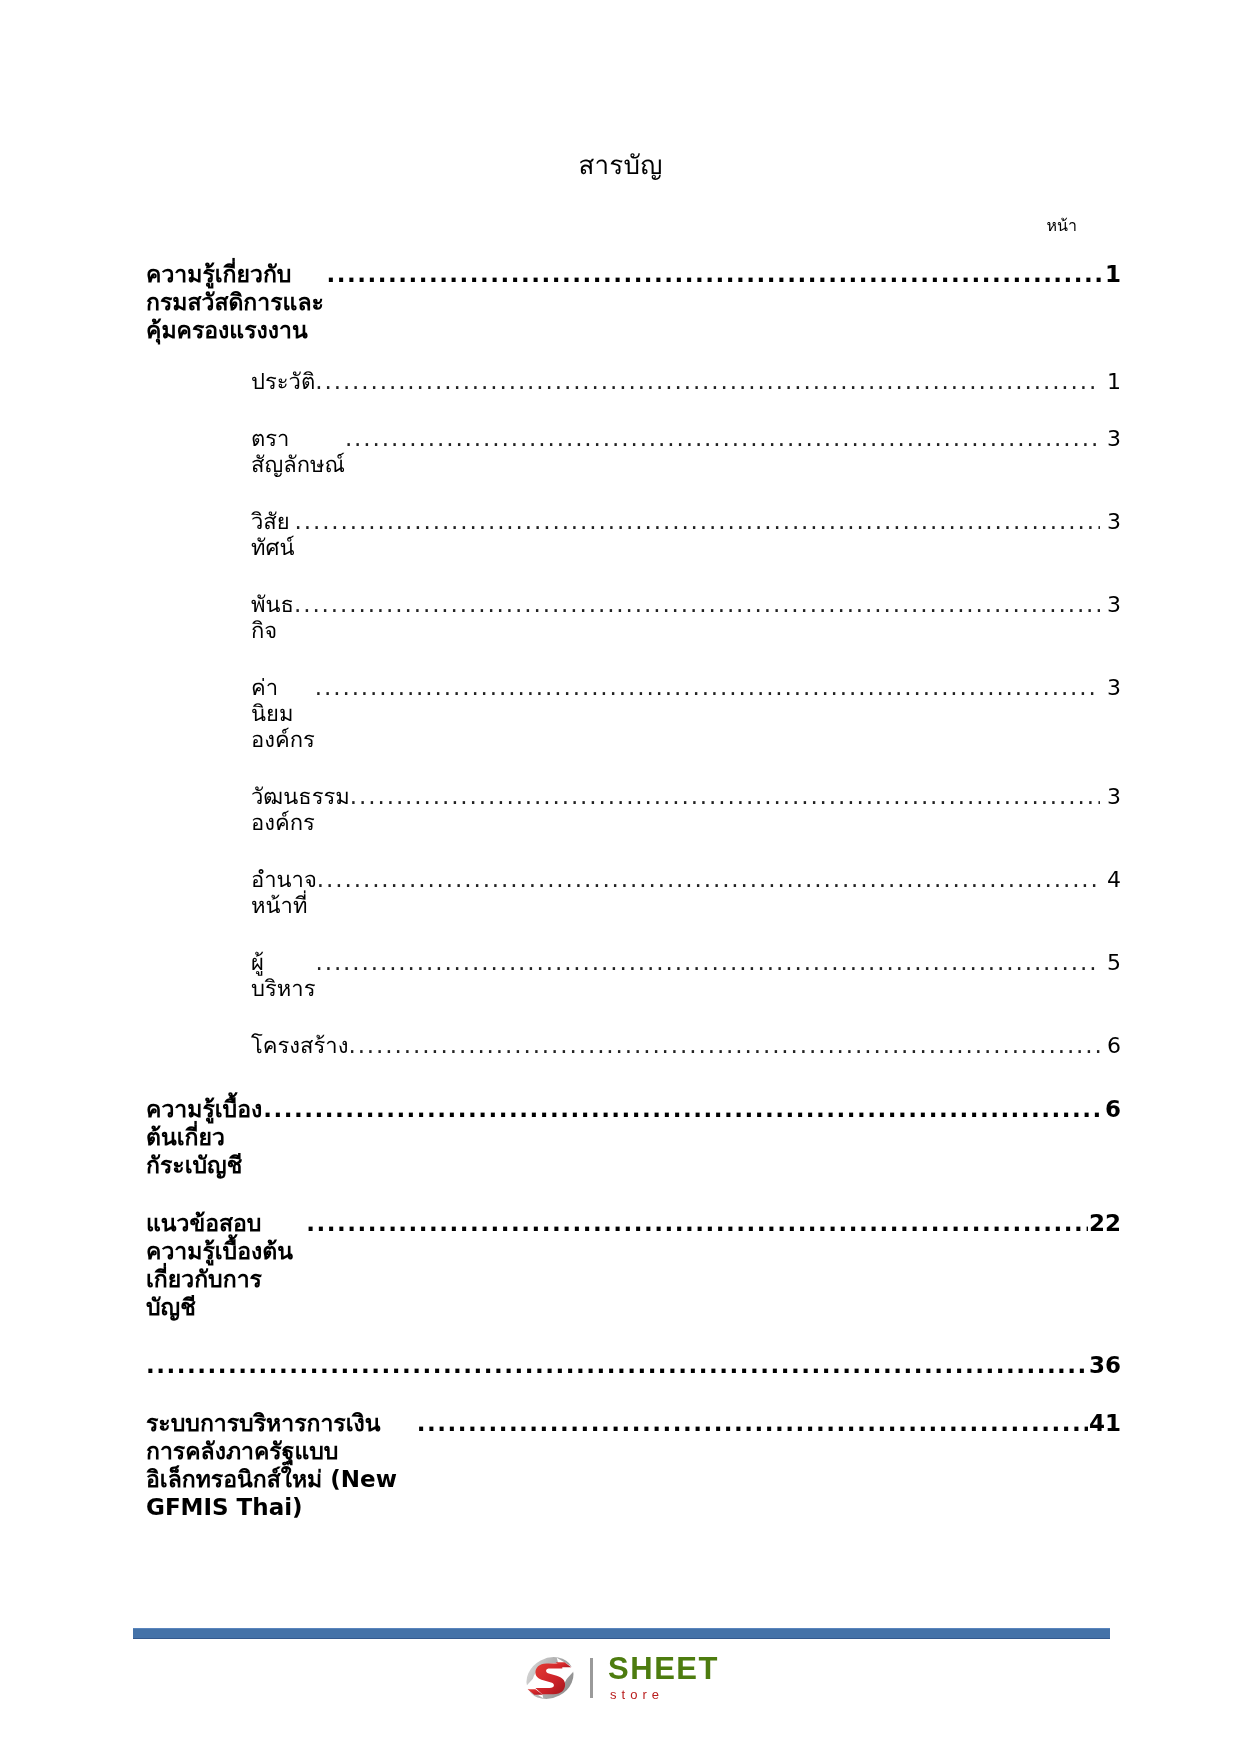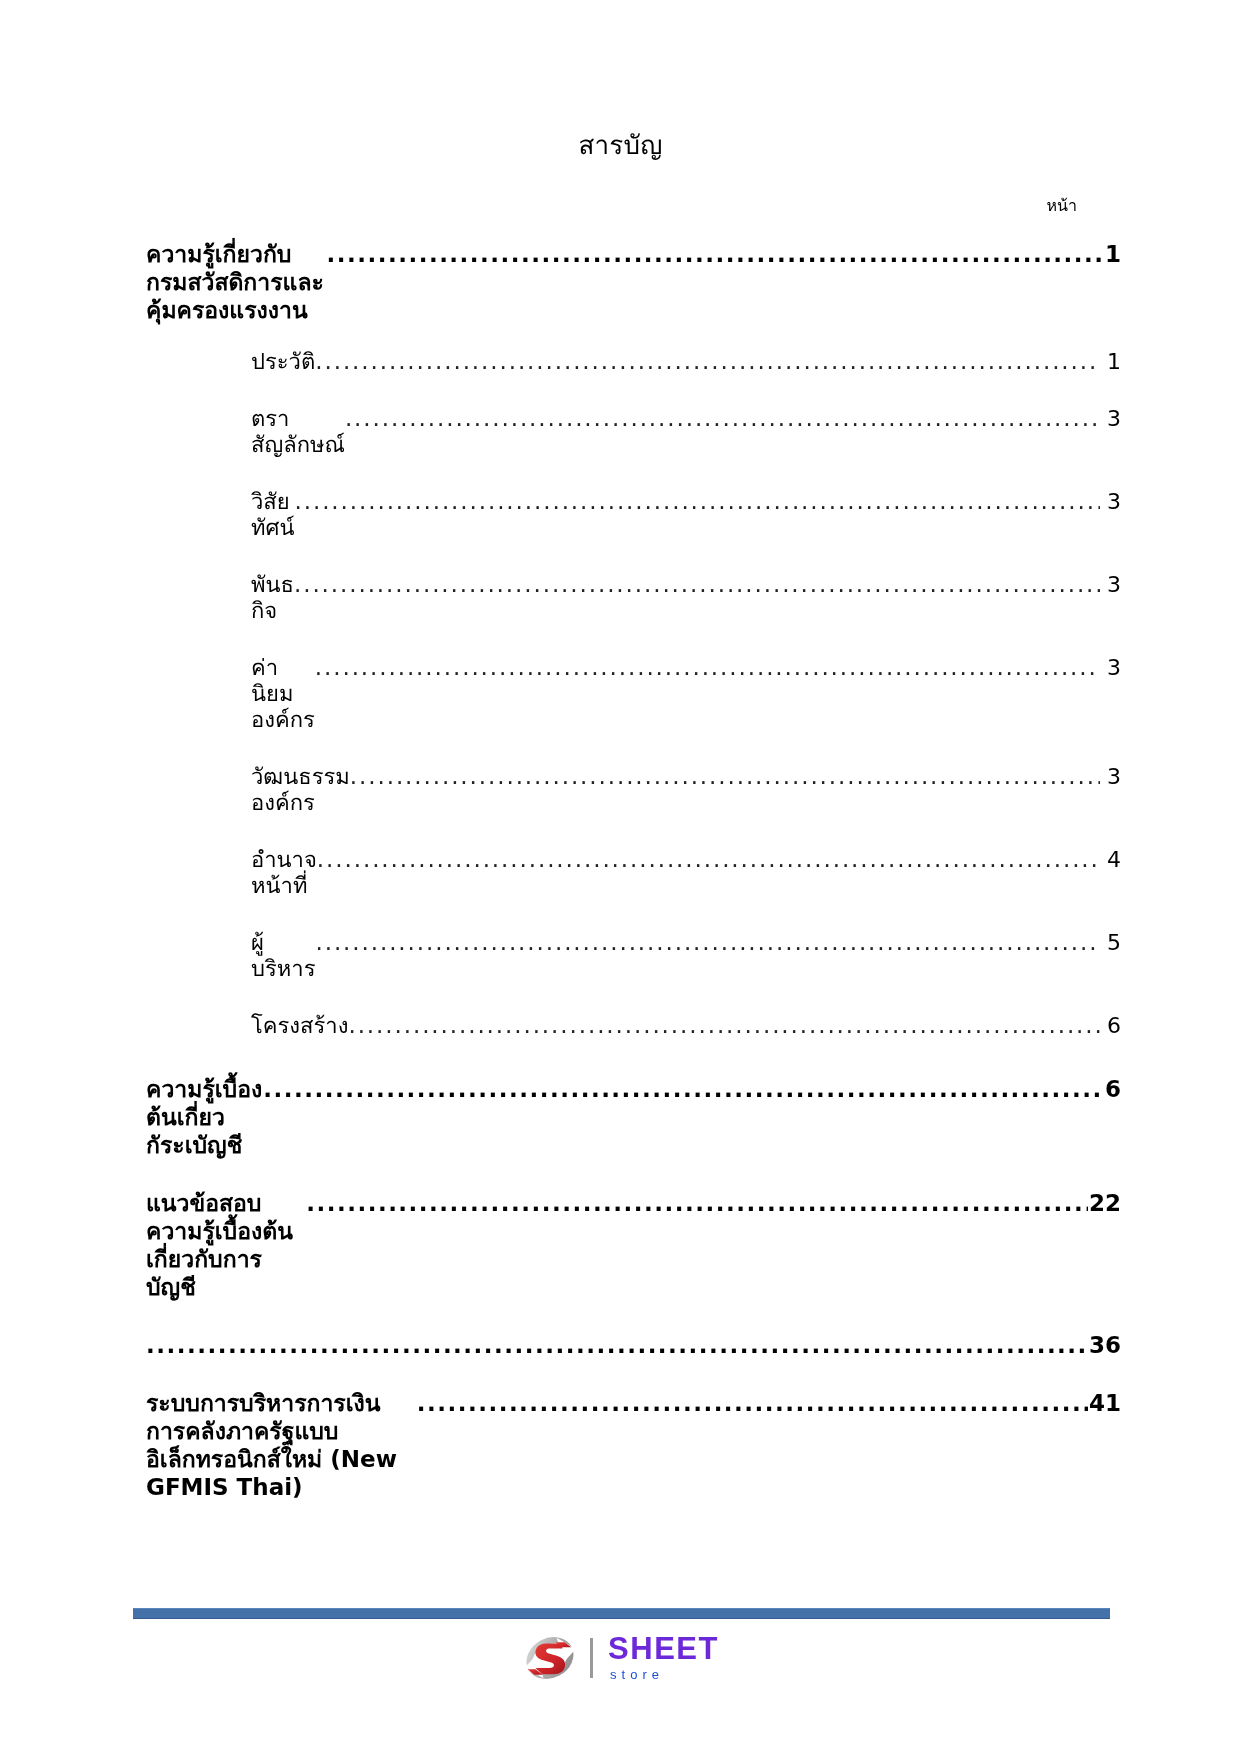--- a/index.html
+++ b/index.html
@@ -15,20 +15,21 @@
     color: #000000;
     overflow: hidden;
   }
 
   .page {
     position: absolute;
     inset: 0;
     width: 1241px;
     height: 1371px;
     background: #fff;
+    margin-top: 20px;
   }
 
   
   .toc-title {
     position: absolute;
     left: 0;
     top: 128px;
     width: 1241px;
     text-align: center;
     font-size: 26px;
@@ -171,28 +172,28 @@
     display: flex;
     flex-direction: column;
     justify-content: center;
     margin-left: 6px;
   }
   .logo-sheet {
     font-family: "Liberation Sans", sans-serif;
     font-weight: bold;
     font-size: 31px;
     line-height: 31px;
-    color: #6d28d9;
+    color: #4d7c0f;
     letter-spacing: 1.5px;
   }
   .logo-store {
     font-family: "Liberation Sans", sans-serif;
     font-size: 13px;
     line-height: 16px;
-    color: #1d4ed8;
+    color: #b91c1c;
     letter-spacing: 5px;
     margin-top: 3px;
     margin-left: 2px;
   }
 </style>
 </head>
 <body>
 
 <div class="page">
 

